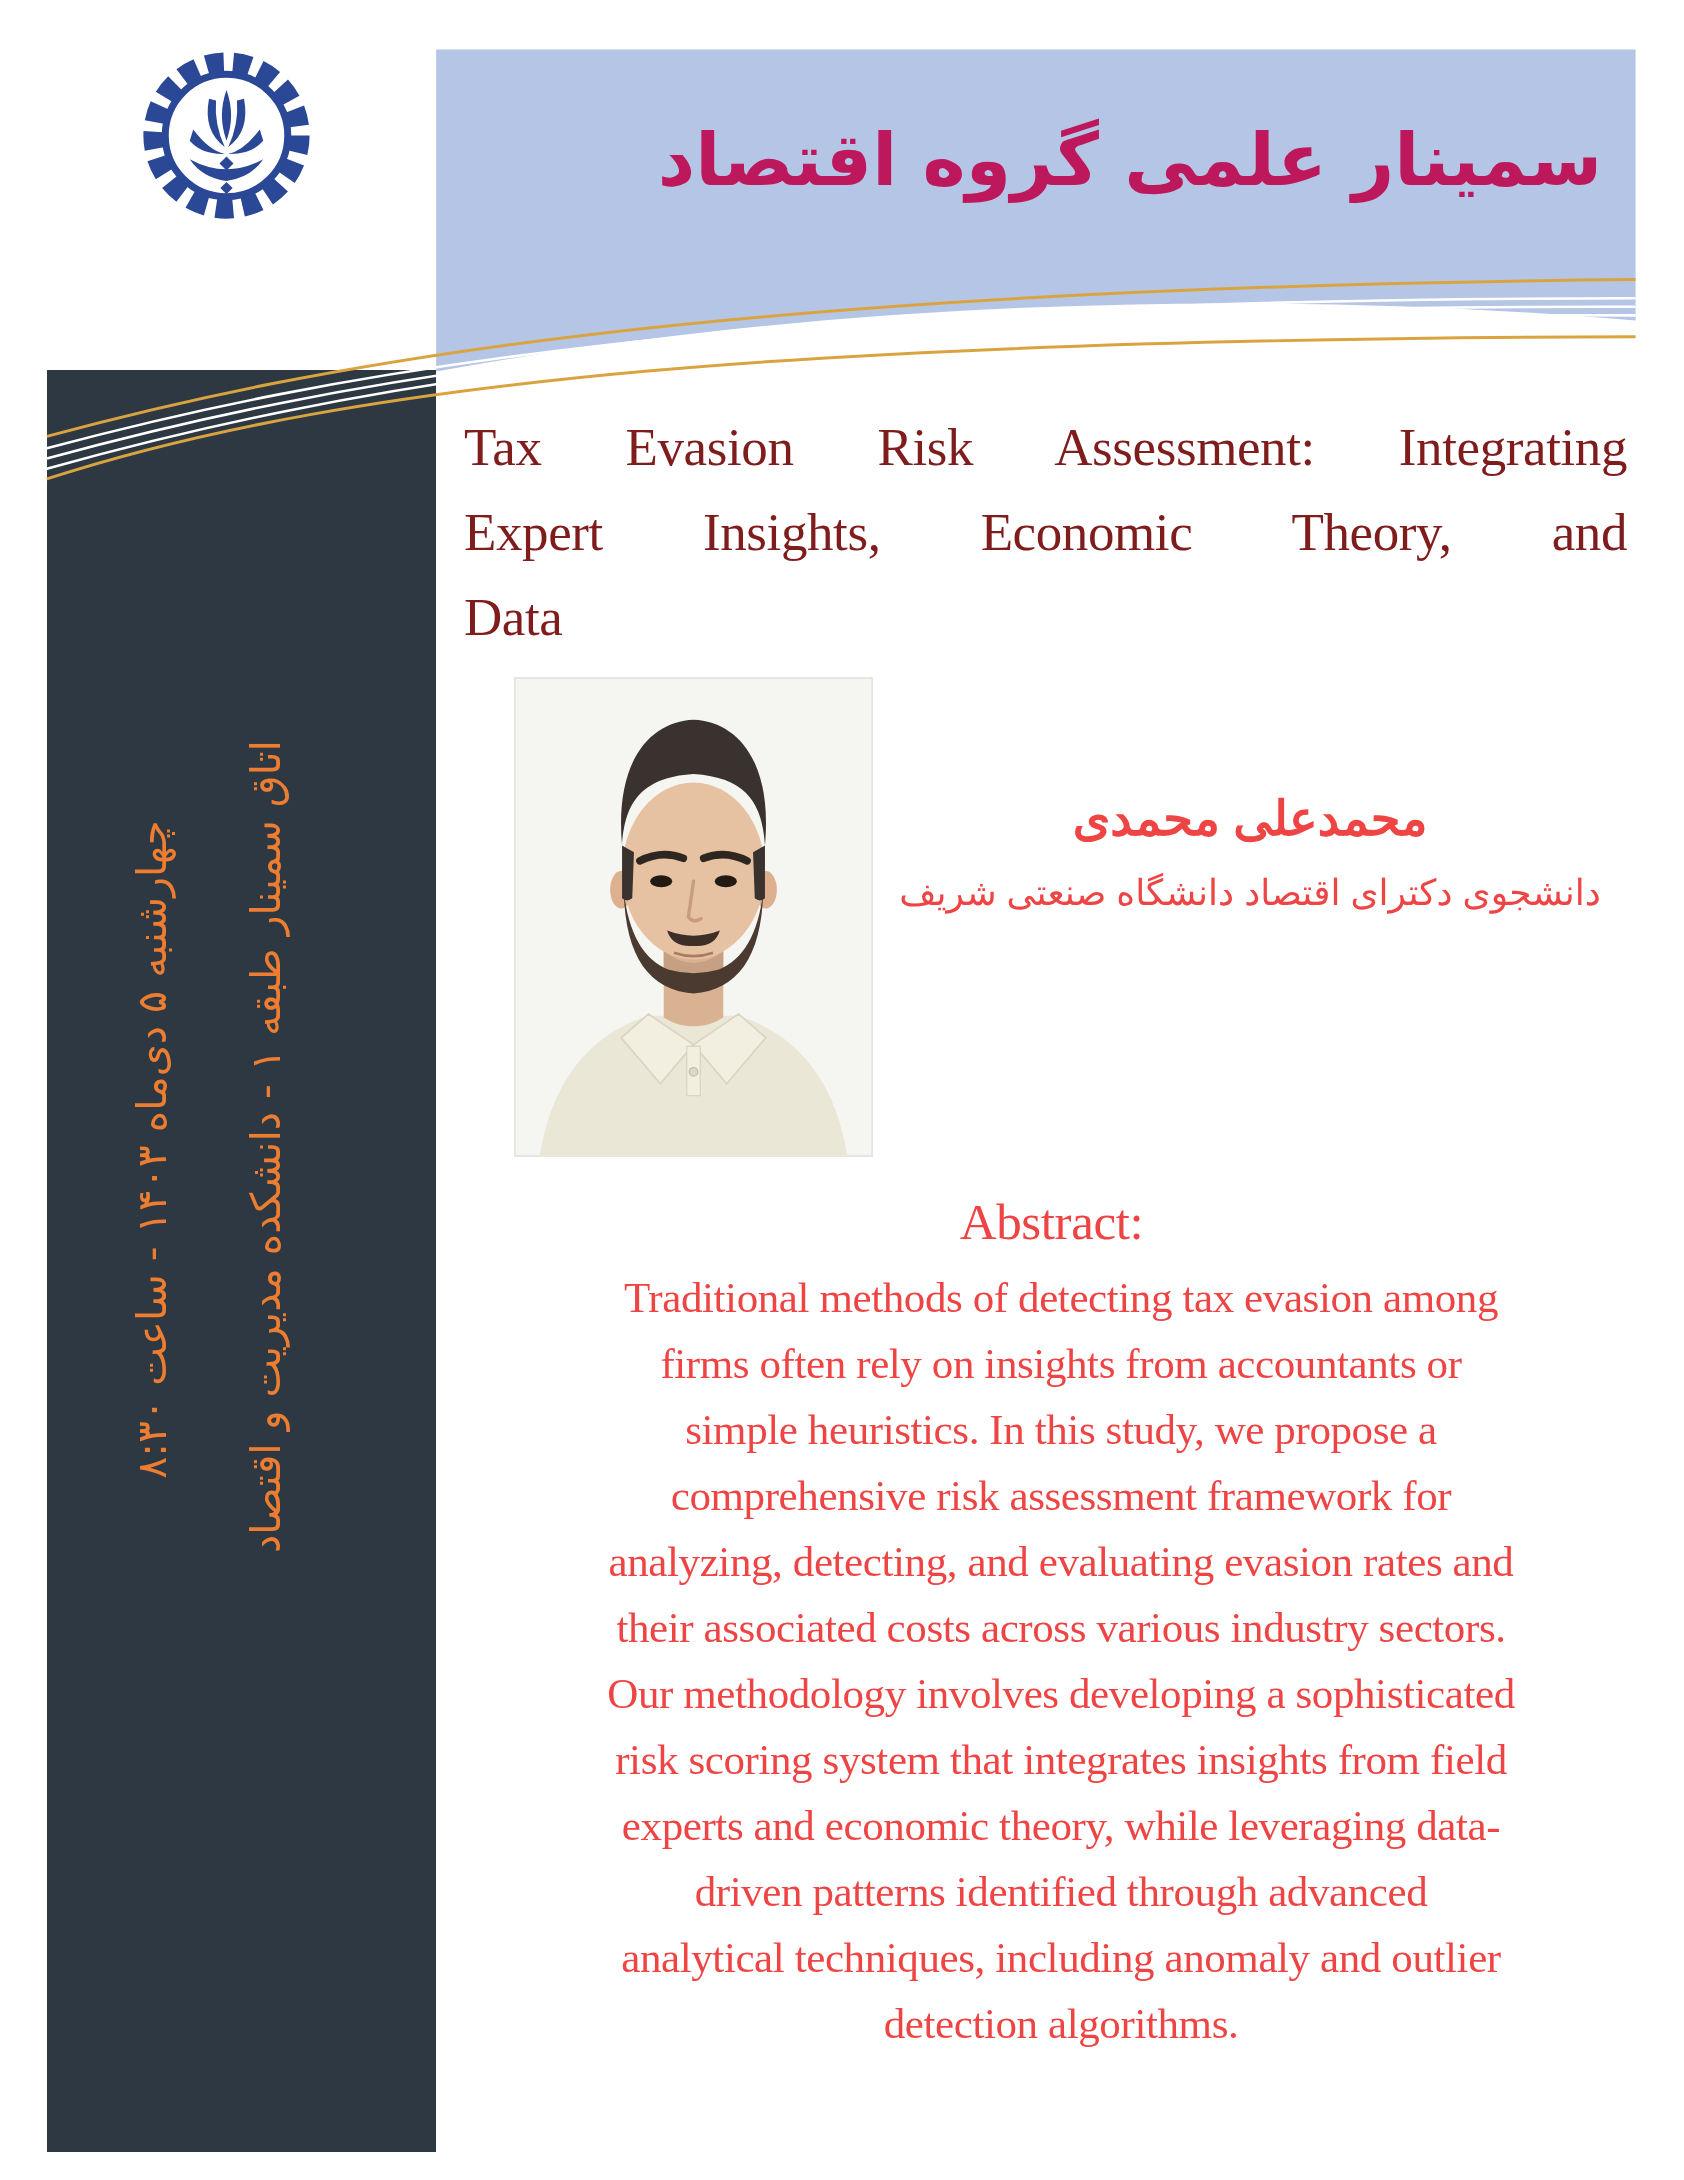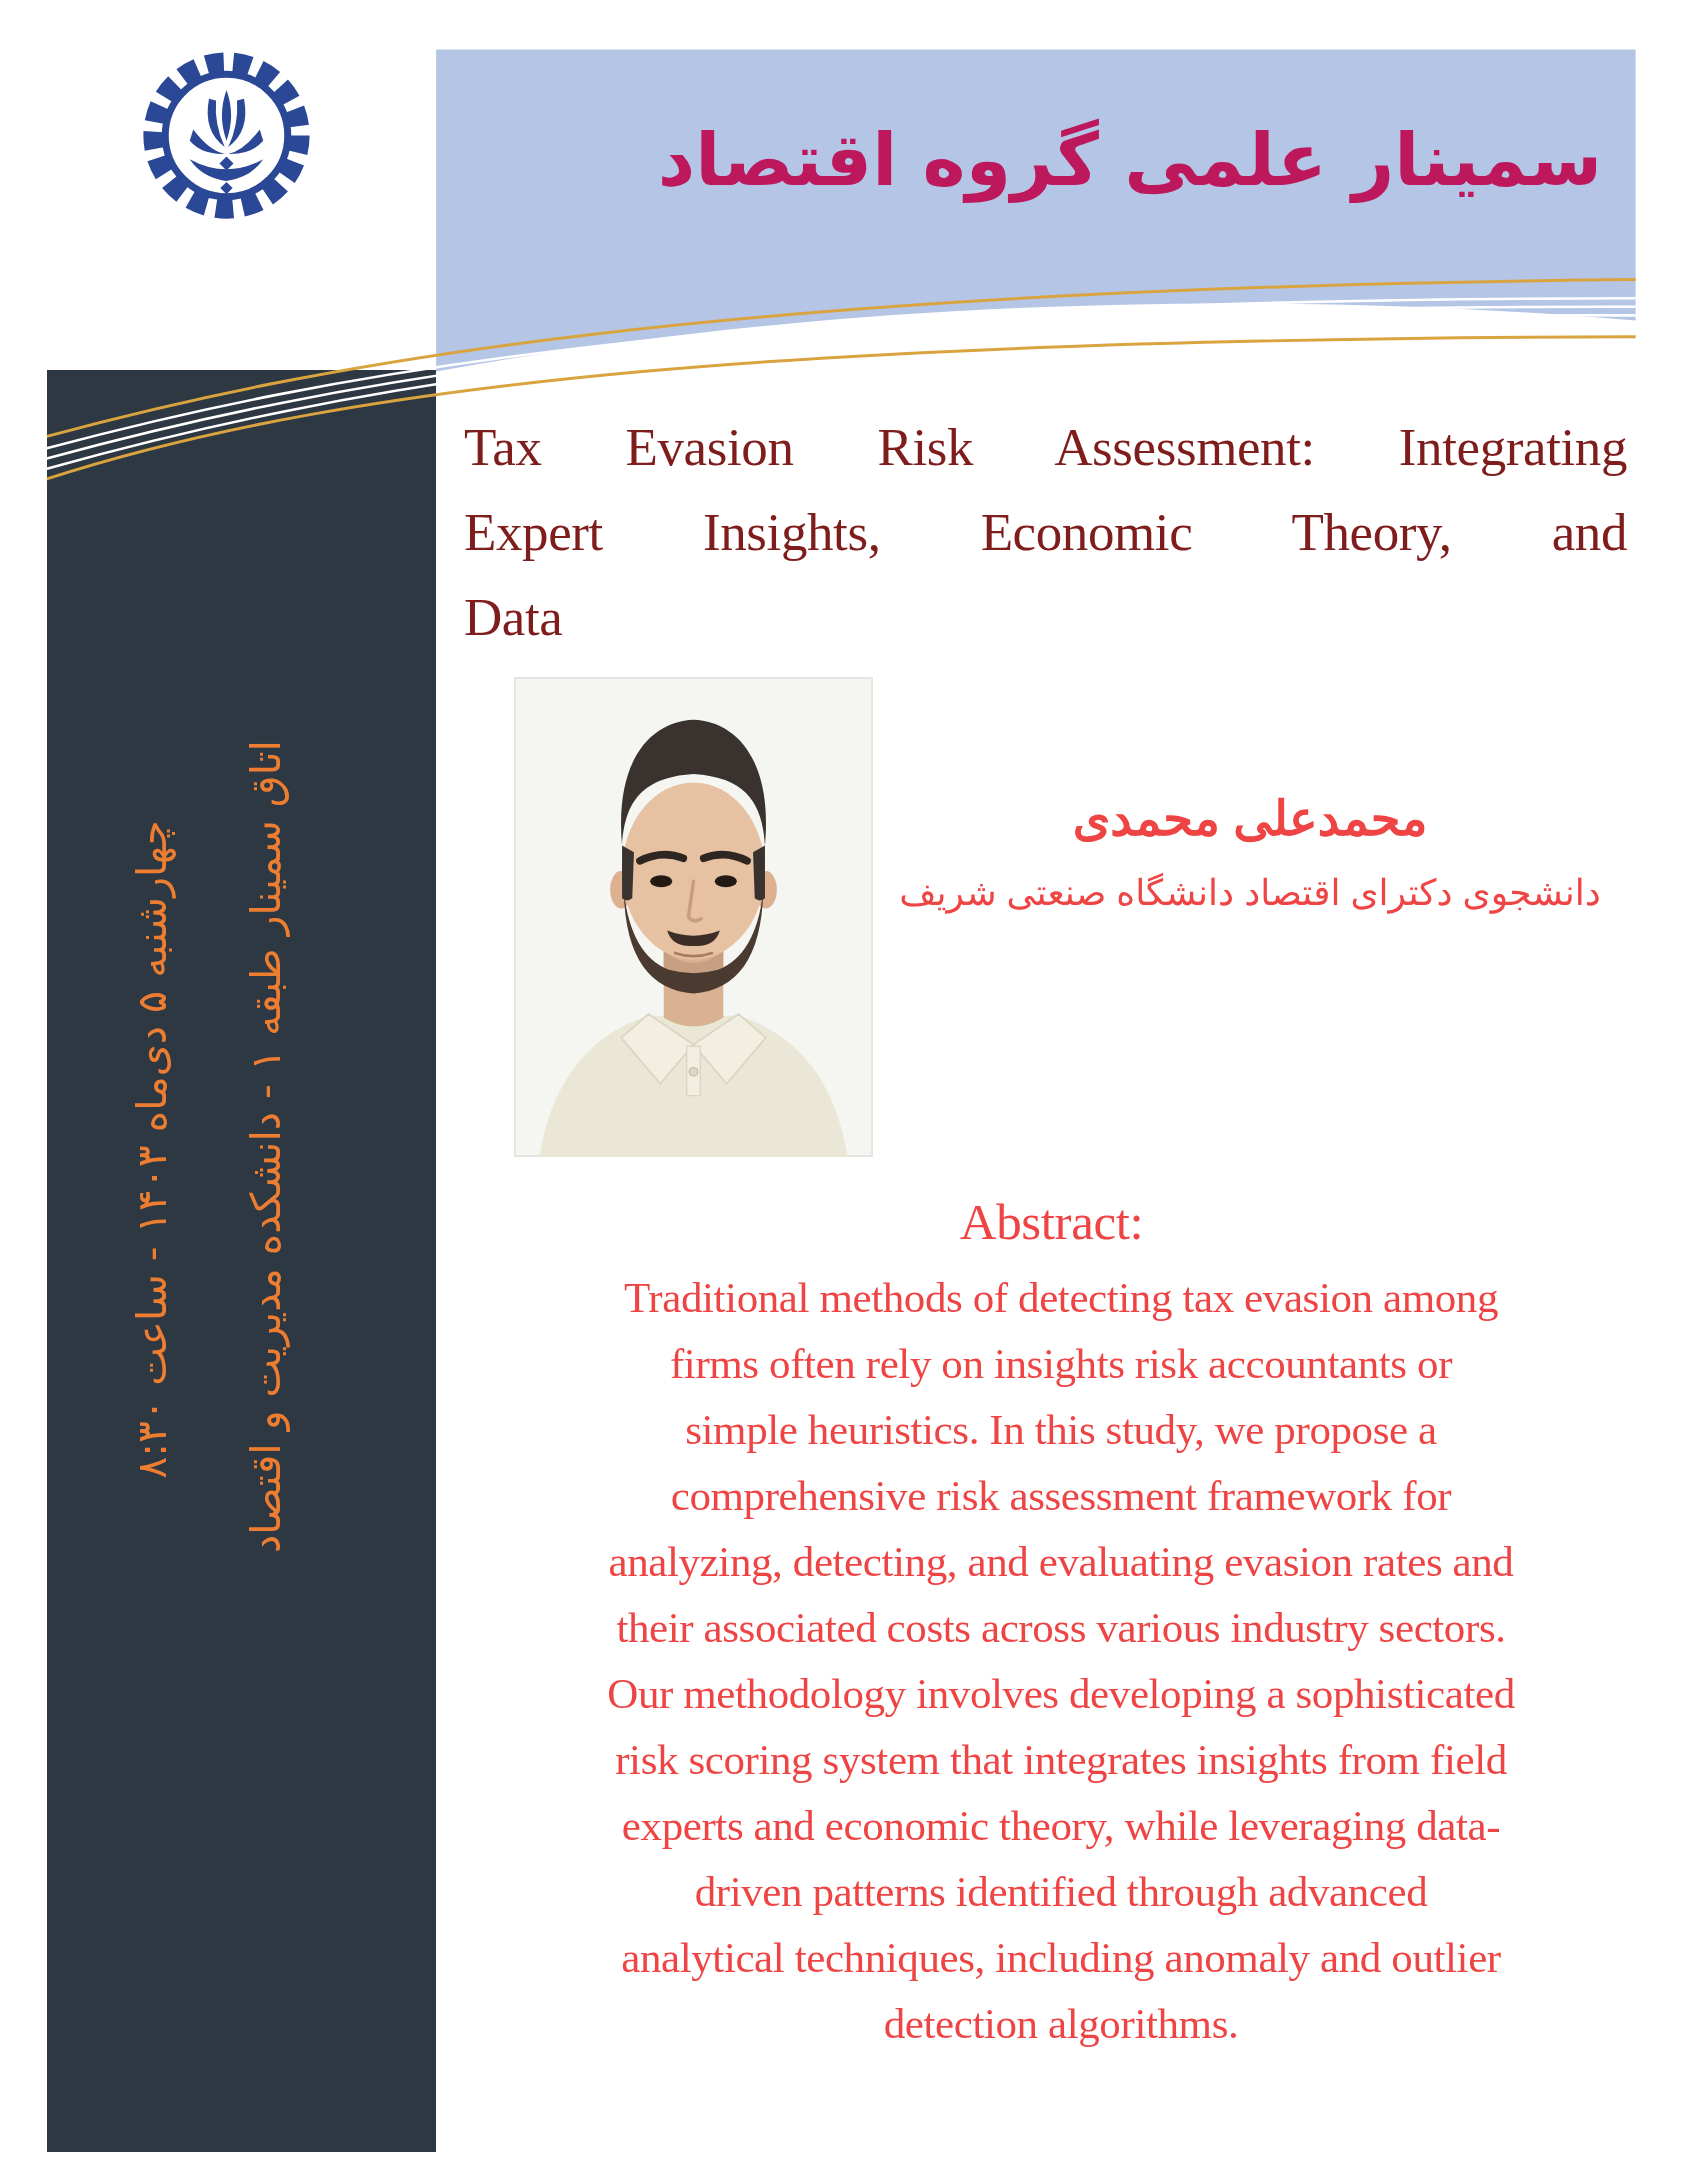--- a/index.html
+++ b/index.html
@@ -123,21 +123,21 @@
 
   <div class="speaker-info">
     <div class="speaker-name">محمدعلی محمدی</div>
     <div class="speaker-affiliation">دانشجوی دکترای اقتصاد دانشگاه صنعتی شریف</div>
   </div>
 
   <div class="abstract-block">
     <div class="abstract-heading">Abstract:</div>
     <div class="abstract-lines">
       <div class="abs-line">Traditional methods of detecting tax evasion among</div>
-      <div class="abs-line">firms often rely on insights risk accountants or</div>
+      <div class="abs-line">firms often rely on insights from accountants or</div>
       <div class="abs-line">simple heuristics. In this study, we propose a</div>
       <div class="abs-line">comprehensive risk assessment framework for</div>
       <div class="abs-line">analyzing, detecting, and evaluating evasion rates and</div>
       <div class="abs-line">their associated costs across various industry sectors.</div>
       <div class="abs-line">Our methodology involves developing a sophisticated</div>
       <div class="abs-line">risk scoring system that integrates insights from field</div>
       <div class="abs-line">experts and economic theory, while leveraging data-</div>
       <div class="abs-line">driven patterns identified through advanced</div>
       <div class="abs-line">analytical techniques, including anomaly and outlier</div>
       <div class="abs-line">detection algorithms.</div>

